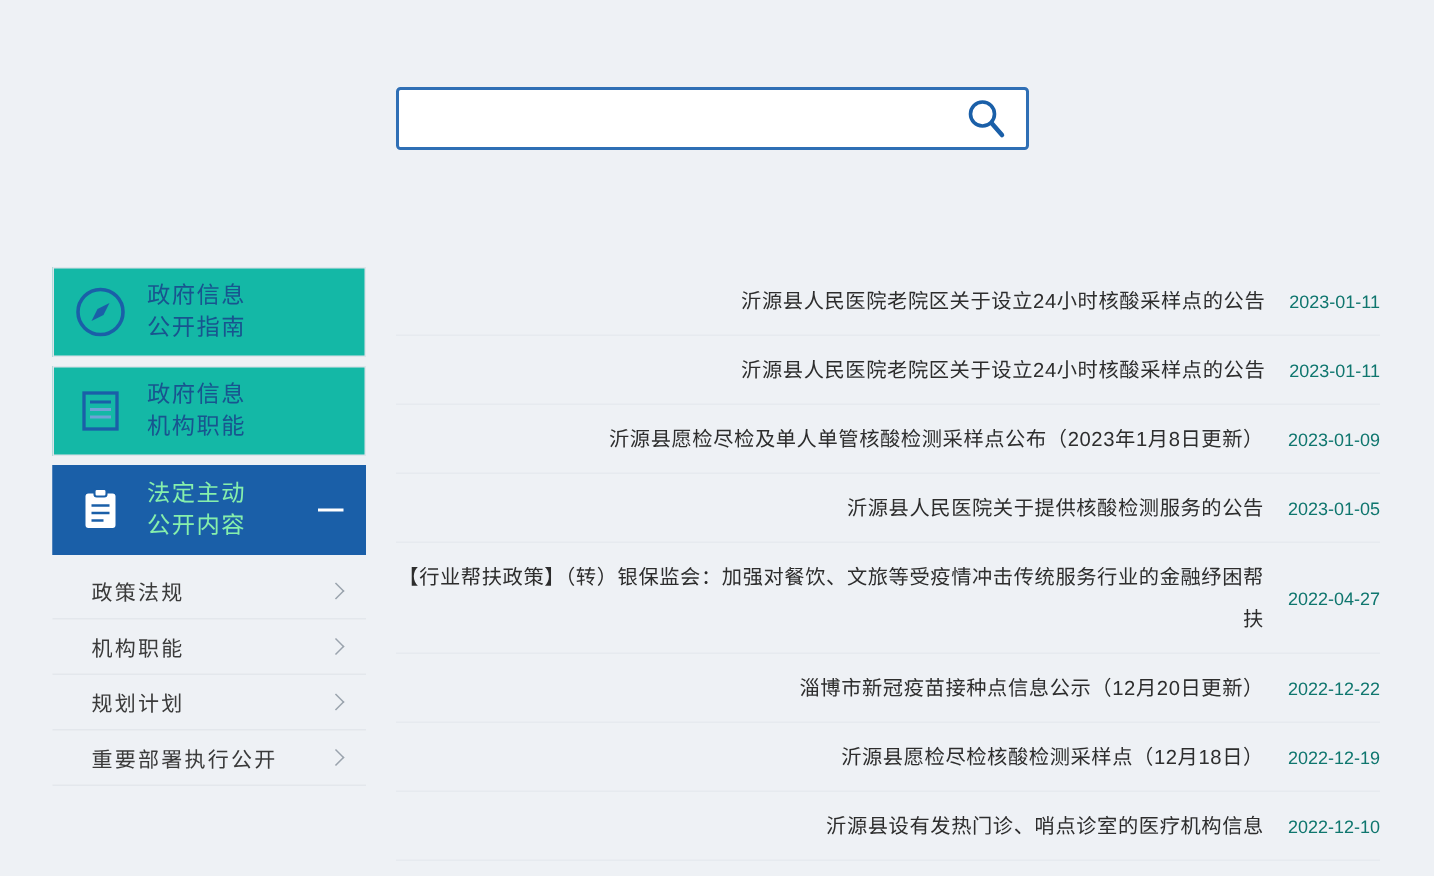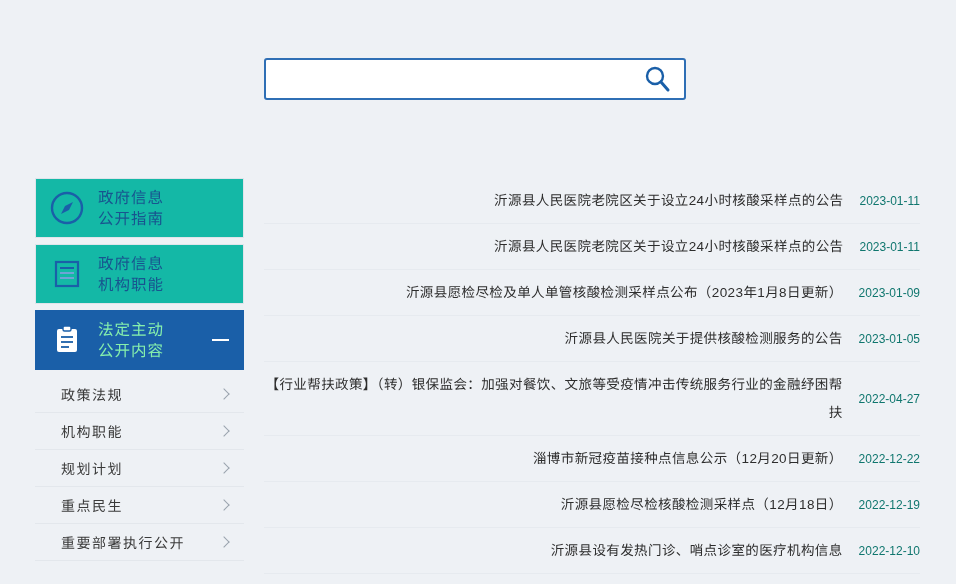--- a/index.html
+++ b/index.html
@@ -255,24 +255,20 @@
       </div>
       <div class="side-list-item">
         <span class="sl-label">机构职能</span>
         <span class="chev"></span>
       </div>
       <div class="side-list-item">
         <span class="sl-label">规划计划</span>
         <span class="chev"></span>
       </div>
       <div class="side-list-item">
-        <span class="sl-label">重点民生</span>
-        <span class="chev"></span>
-      </div>
-      <div class="side-list-item">
         <span class="sl-label">重要部署执行公开</span>
         <span class="chev"></span>
       </div>
     </div>
   </div>
 
   <div class="content">
     <div class="news-row">
       <div class="news-title">沂源县人民医院老院区关于设立24小时核酸采样点的公告</div>
       <div class="news-date">2023-01-11</div>

